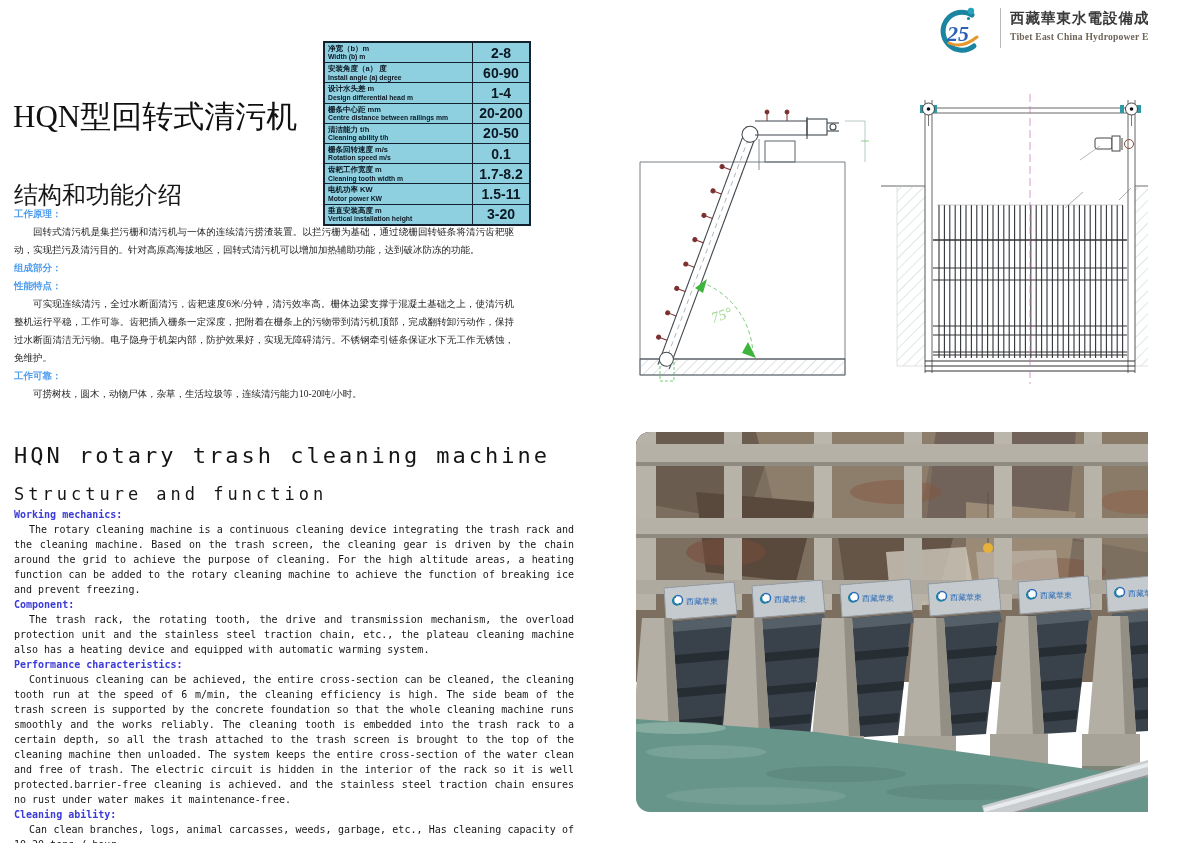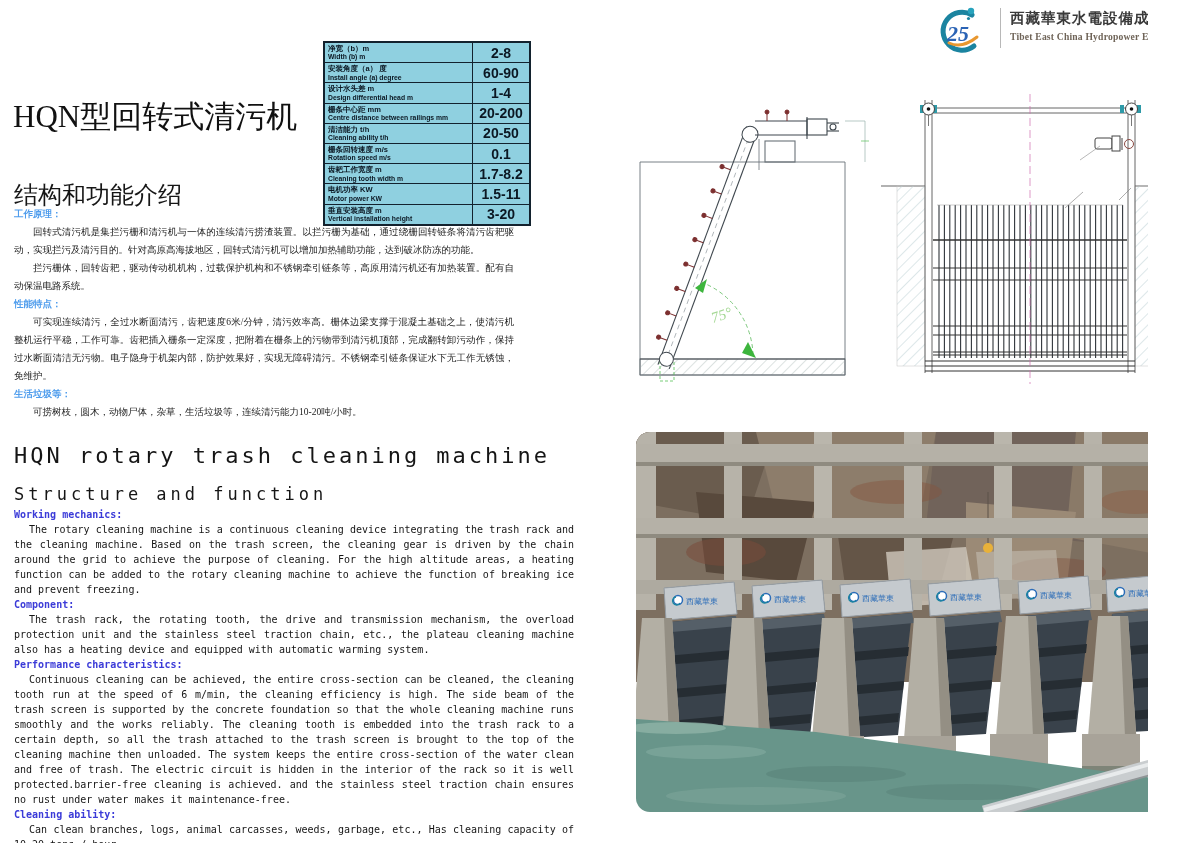--- a/index.html
+++ b/index.html
@@ -128,24 +128,24 @@
       </tr>
     </tbody>
   </table>
 
   <div class="cn-title">HQN型回转式清污机</div>
   <div class="cn-section-title">结构和功能介绍</div>
 
   <div class="cn-col">
     <div class="cn-head">工作原理：</div>
     <p class="cn-body">回转式清污机是集拦污栅和清污机与一体的连续清污捞渣装置。以拦污栅为基础，通过绕栅回转链条将清污齿耙驱动，实现拦污及清污目的。针对高原高海拔地区，回转式清污机可以增加加热辅助功能，达到破冰防冻的功能。</p>
-    <p class="cn-body">拦污栅体，回转齿耙，驱动传动机机构，过载保护机构和不锈钢牵引链条等，高原用清污机还有加热装置。配有自动保温电路系统。</p>
+    <div class="cn-head">组成部分：</div>
     <div class="cn-head">性能特点：</div>
     <p class="cn-body">可实现连续清污，全过水断面清污，齿耙速度6米/分钟，清污效率高。栅体边梁支撑于混凝土基础之上，使清污机整机运行平稳，工作可靠。齿耙插入栅条一定深度，把附着在栅条上的污物带到清污机顶部，完成翻转卸污动作，保持过水断面清洁无污物。电子隐身于机架内部，防护效果好，实现无障碍清污。不锈钢牵引链条保证水下无工作无锈蚀，免维护。</p>
-    <div class="cn-head">生活垃圾等：</div>
+    <div class="cn-head">工作可靠：</div>
     <p class="cn-body">可捞树枝，圆木，动物尸体，杂草，生活垃圾等，连续清污能力10-20吨/小时。</p>
   </div>
 
   <div class="en-col">
     <h2 class="en-title">HQN rotary trash cleaning machine</h2>
     <h3 class="en-subtitle">Structure and function</h3>
     <div class="en-head">Working mechanics:</div>
     <p class="en-body">The rotary cleaning machine is a continuous cleaning device integrating the trash rack and the cleaning machine. Based on the trash screen, the cleaning gear is driven by the chain around the grid to achieve the purpose of cleaning. For the high altitude areas, a heating function can be added to the rotary cleaning machine to achieve the function of breaking ice and prevent freezing.</p>
     <div class="en-head">Component:</div>
     <p class="en-body">The trash rack, the rotating tooth, the drive and transmission mechanism, the overload protection unit and the stainless steel traction chain, etc., the plateau cleaning machine also has a heating device and equipped with automatic warming system.</p>

